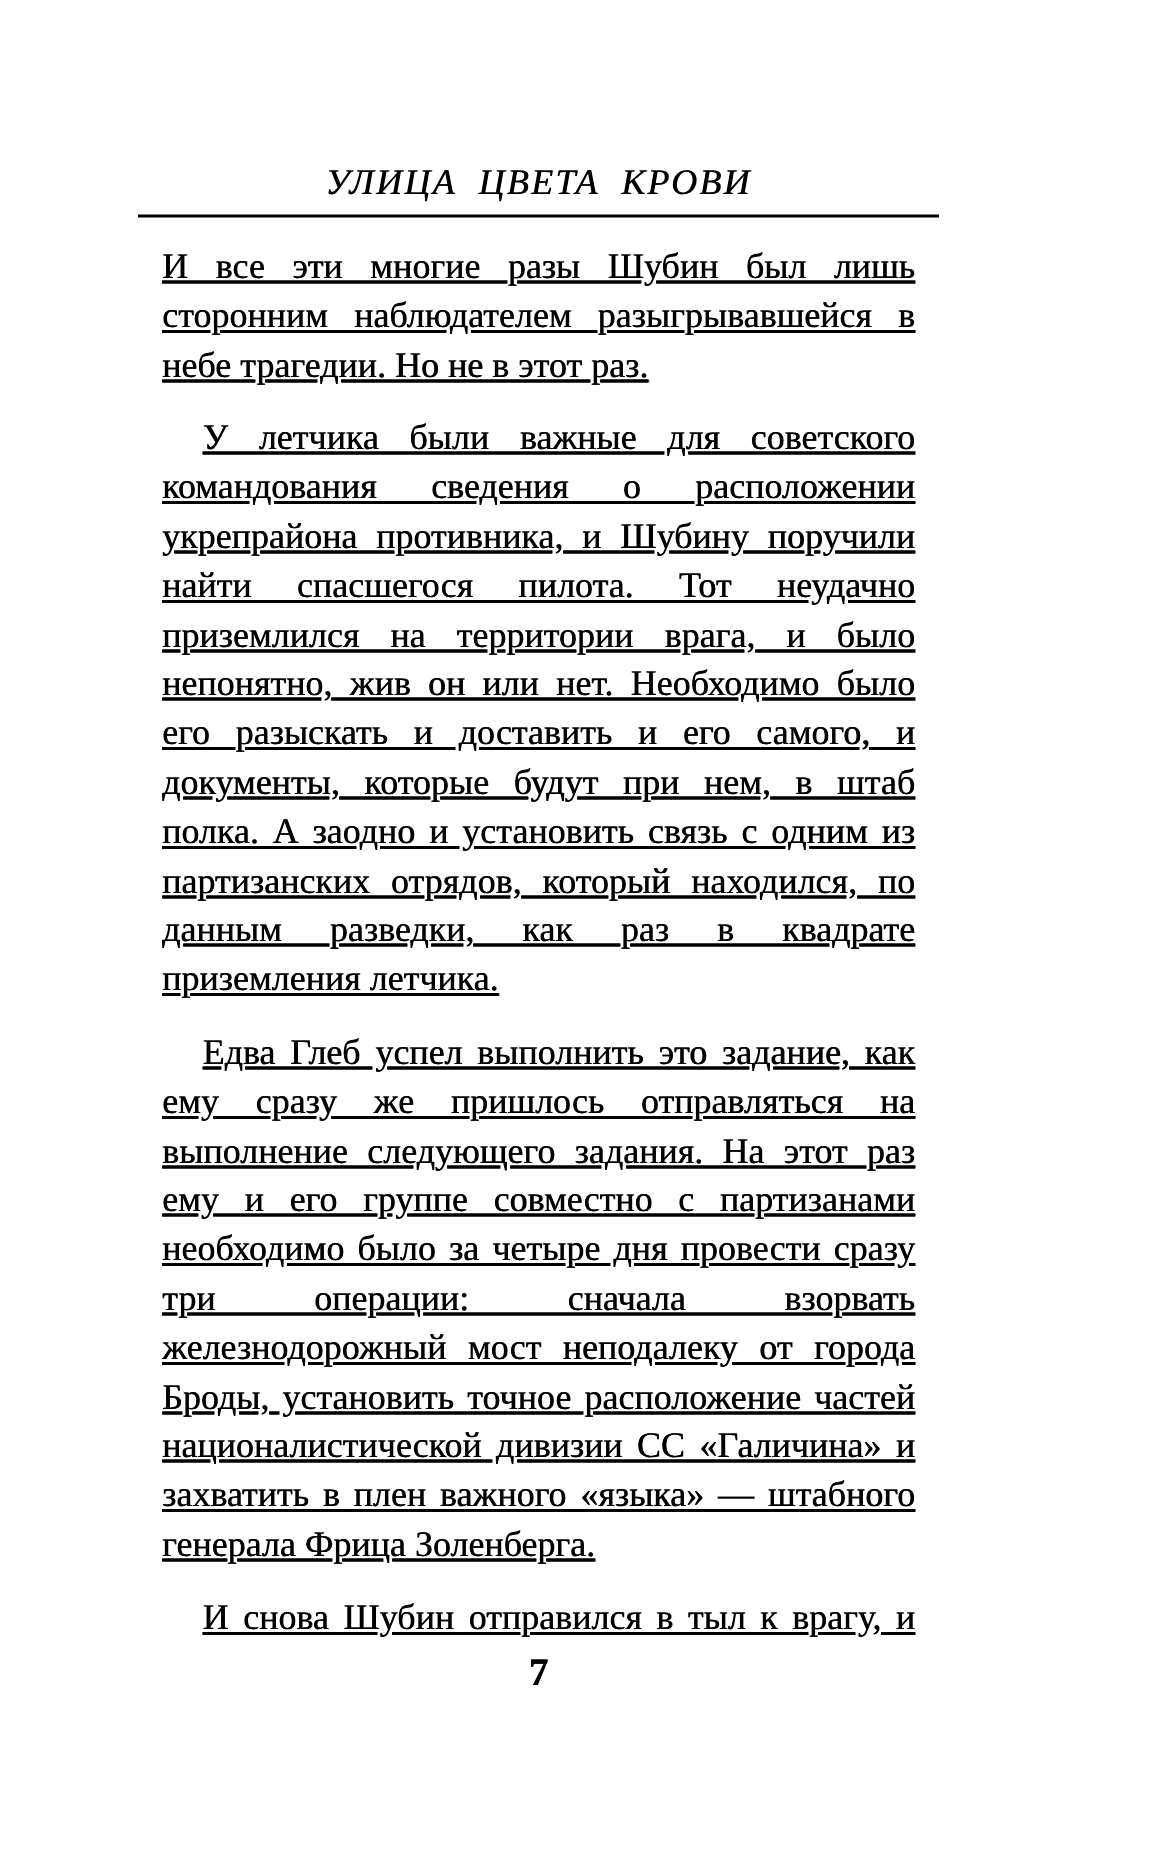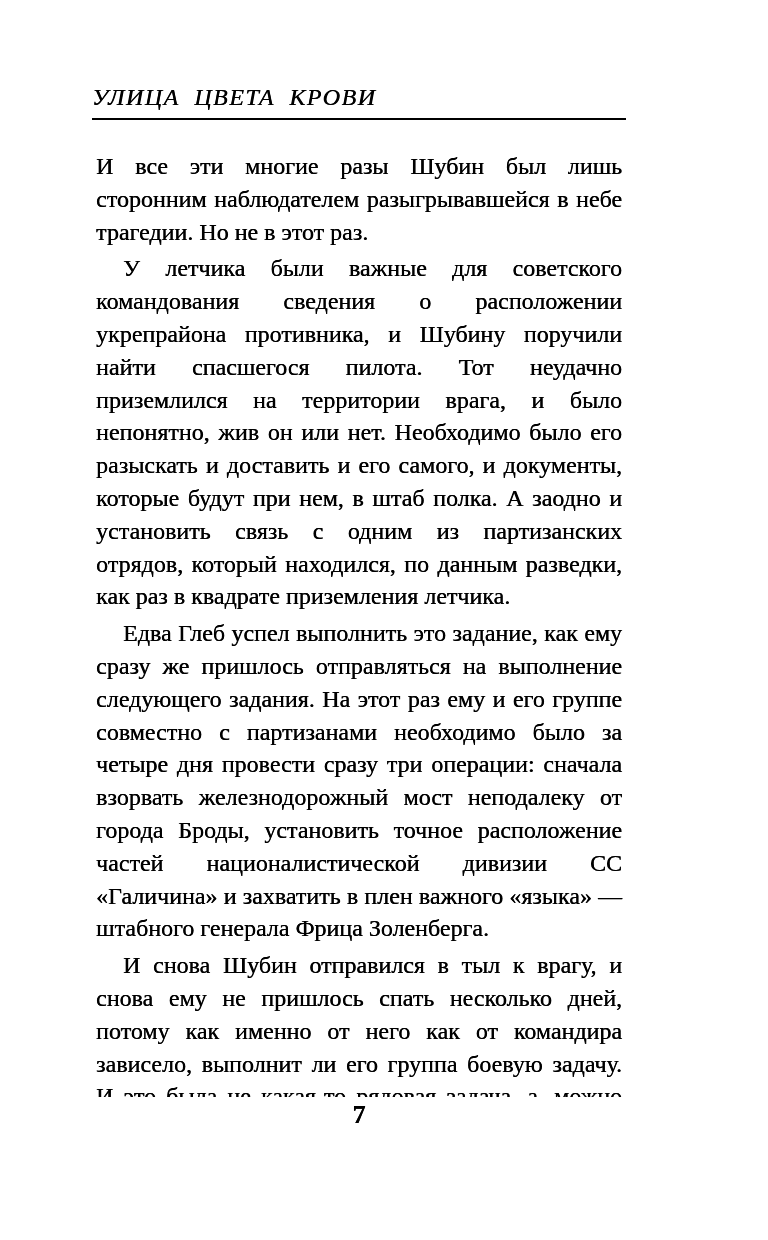--- a/index.html
+++ b/index.html
@@ -13,24 +13,24 @@
     height: 1240px;
     background: #ffffff;
     color: #000000;
     font-family: "Liberation Serif", "DejaVu Serif", serif;
     overflow: hidden;
     
     text-shadow: 0.35px 0 0 currentColor;
   }
   .running-head {
     position: absolute;
-    top: 83px;
+    top: 108px;
     left: 92px;
     width: 534px;
-    text-align: left;
+    text-align: center;
   }
   .running-title {
     font-style: italic;
     font-size: 24px;
     line-height: 28px;
     letter-spacing: 1.5px;
     word-spacing: 7px;
     white-space: nowrap;
   }
   .header-rule {
@@ -46,23 +46,24 @@
     width: 534px;
     height: 951px;
     overflow: hidden;
     font-size: 24px;
     line-height: 32.8px;
     text-align: justify;
     hyphens: auto;
     -webkit-hyphens: auto;
   }
   .para {
-    margin: 4px;
+    margin: 16px;
     padding: 0;
     text-indent: 27px;
+    text-decoration: underline;
   }
   .para.no-indent {
     text-indent: 0;
   }
   .page-footer {
     position: absolute;
     top: 1100px;
     left: 92px;
     width: 534px;
     text-align: center;

